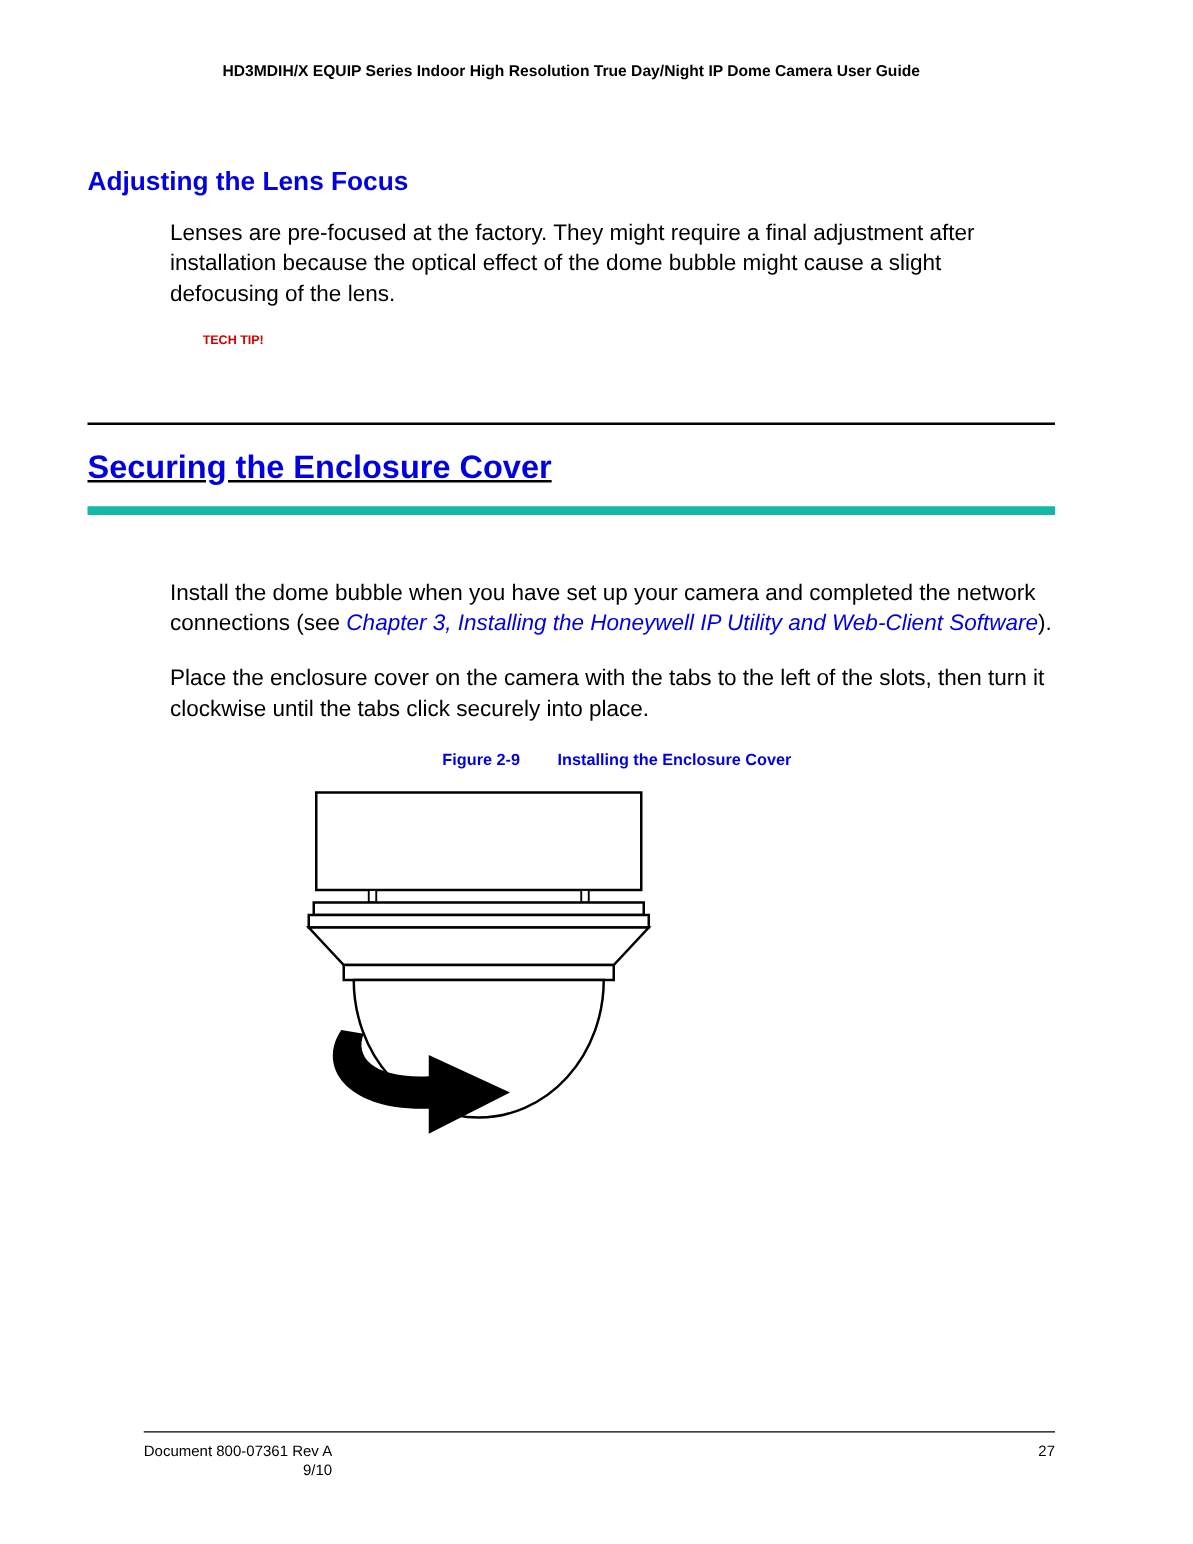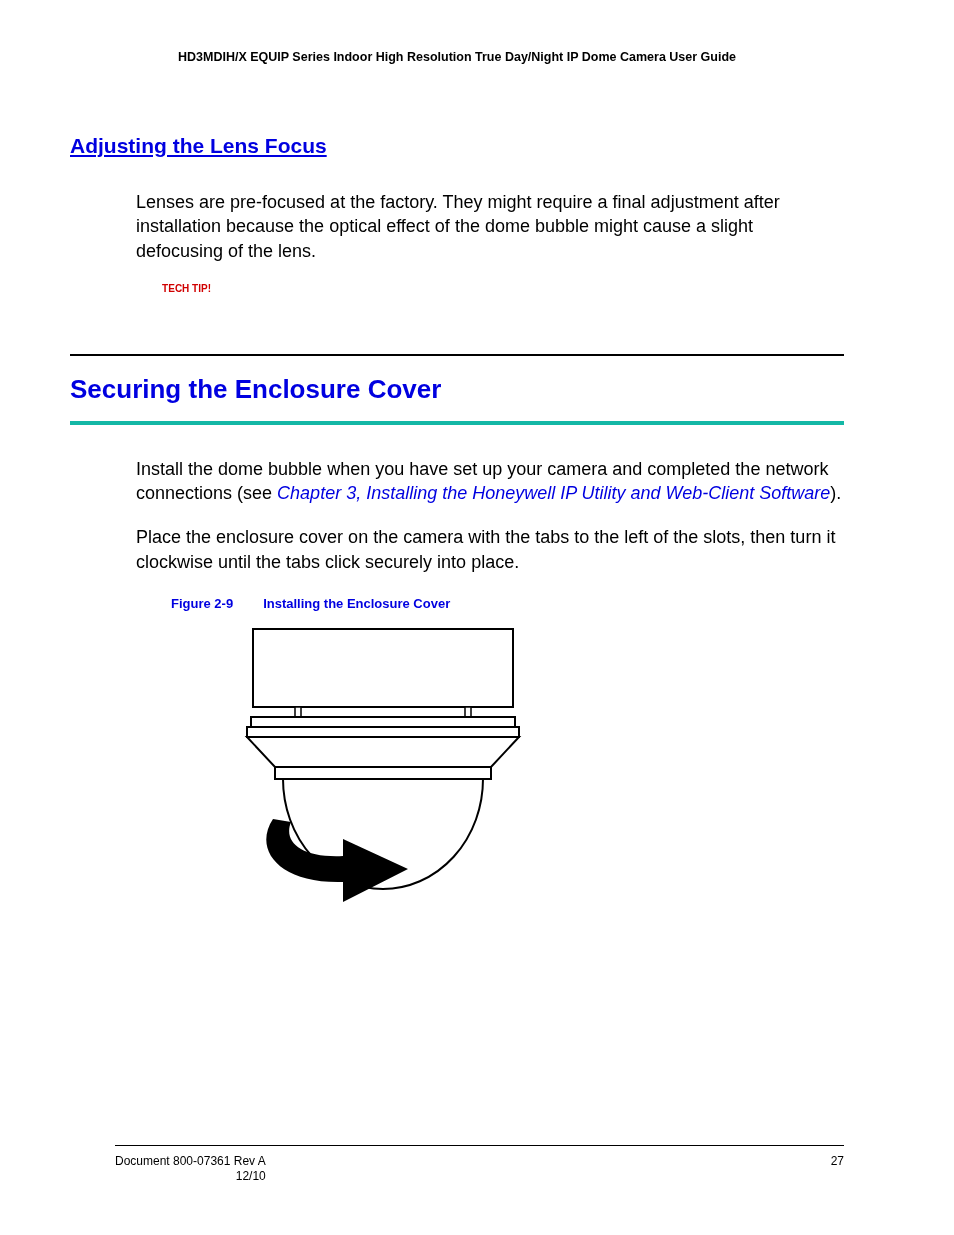--- a/index.html
+++ b/index.html
@@ -17,29 +17,29 @@
   .running-header {
     font-size: 12.5px;
     font-weight: bold;
     text-align: center;
     margin-bottom: 70px;
   }
   .h2 {
     color: #0000e0;
     font-size: 21px;
     font-weight: bold;
-    margin-bottom: 32px;
-    text-decoration: underline;
+    margin-bottom: 16px;
   }
   .h1-wrap {
     border-top: 2px solid #000;
-    border-bottom: 4px solid #14b8a6;
+    border-bottom: 7px solid #14b8a6;
     padding: 18px 0 16px 0;
     margin-top: 60px;
-    margin-bottom: 32px;
+    margin-bottom: 50px;
+    text-decoration: underline;
   }
   .h1 {
     color: #0000e0;
     font-size: 26px;
     font-weight: bold;
   }
   .body-block {
     margin-left: 66px;
     font-size: 18px;
     line-height: 1.35;
@@ -61,22 +61,23 @@
   .tip-body {
     font-size: 13px;
     line-height: 1.35;
     flex: 1;
   }
   .xref {
     color: #0000e0;
     font-style: italic;
   }
   .fig-caption {
-    margin-left: 101px;
+    margin-left: 73px;
     margin-bottom: 12px;
+    text-align: center;
   }
   .fig-num {
     color: #0000e0;
     font-weight: bold;
     font-size: 13px;
     margin-right: 30px;
   }
   .fig-title {
     color: #0000e0;
     font-weight: bold;
@@ -157,16 +158,16 @@
                L 110 232
                C 68 234, 50 218, 58 198 Z" fill="#000"></path>
     </svg>
   </div>
 
 </div>
 
 <div class="footer">
   <div class="footer-left">
     <div>Document 800-07361 Rev A</div>
-    <div>12/10</div>
+    <div>9/10</div>
   </div>
   <div>27</div>
 </div>
 
 </body></html>

